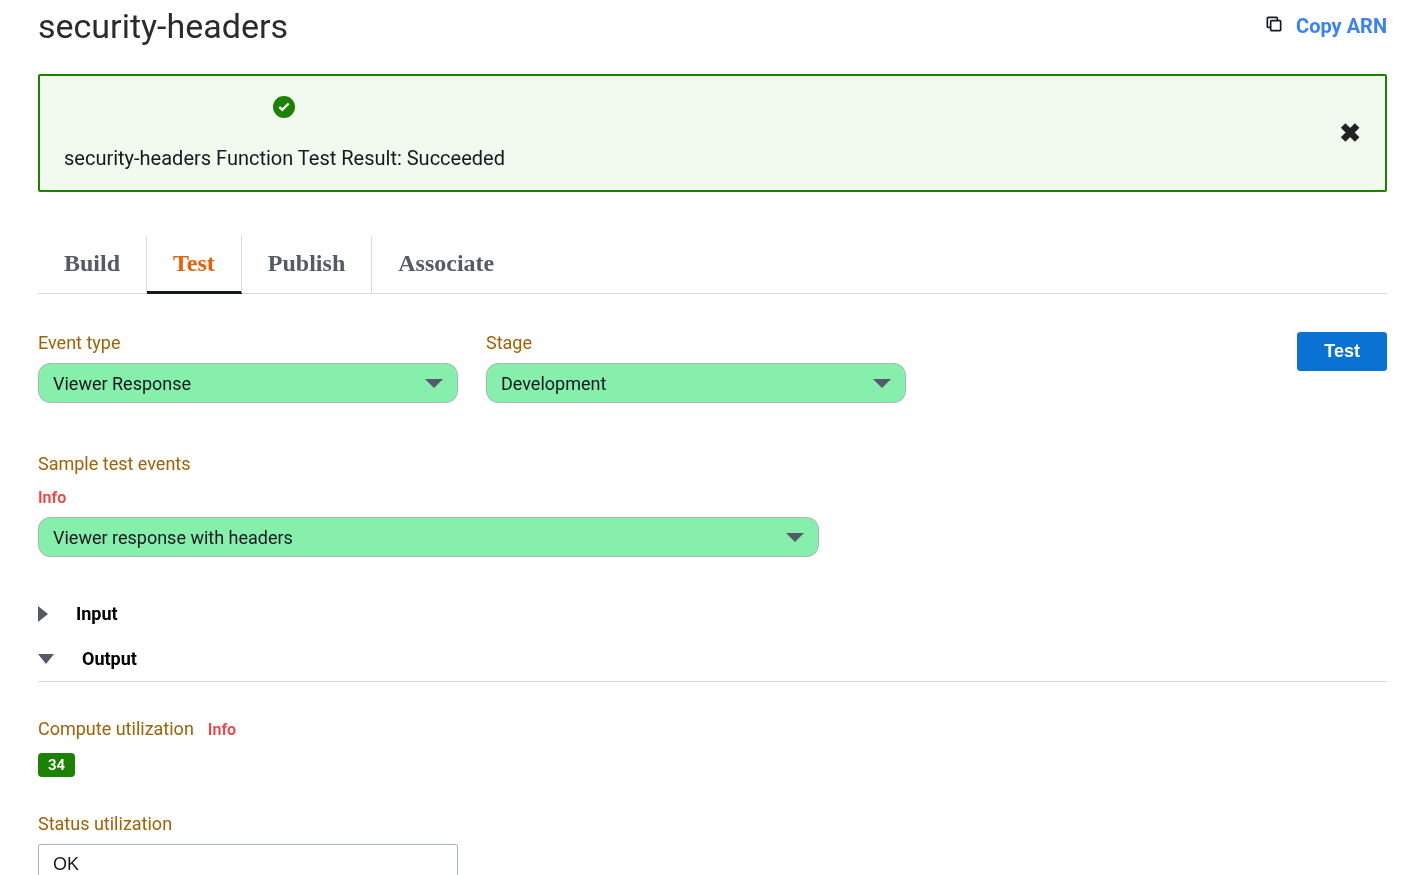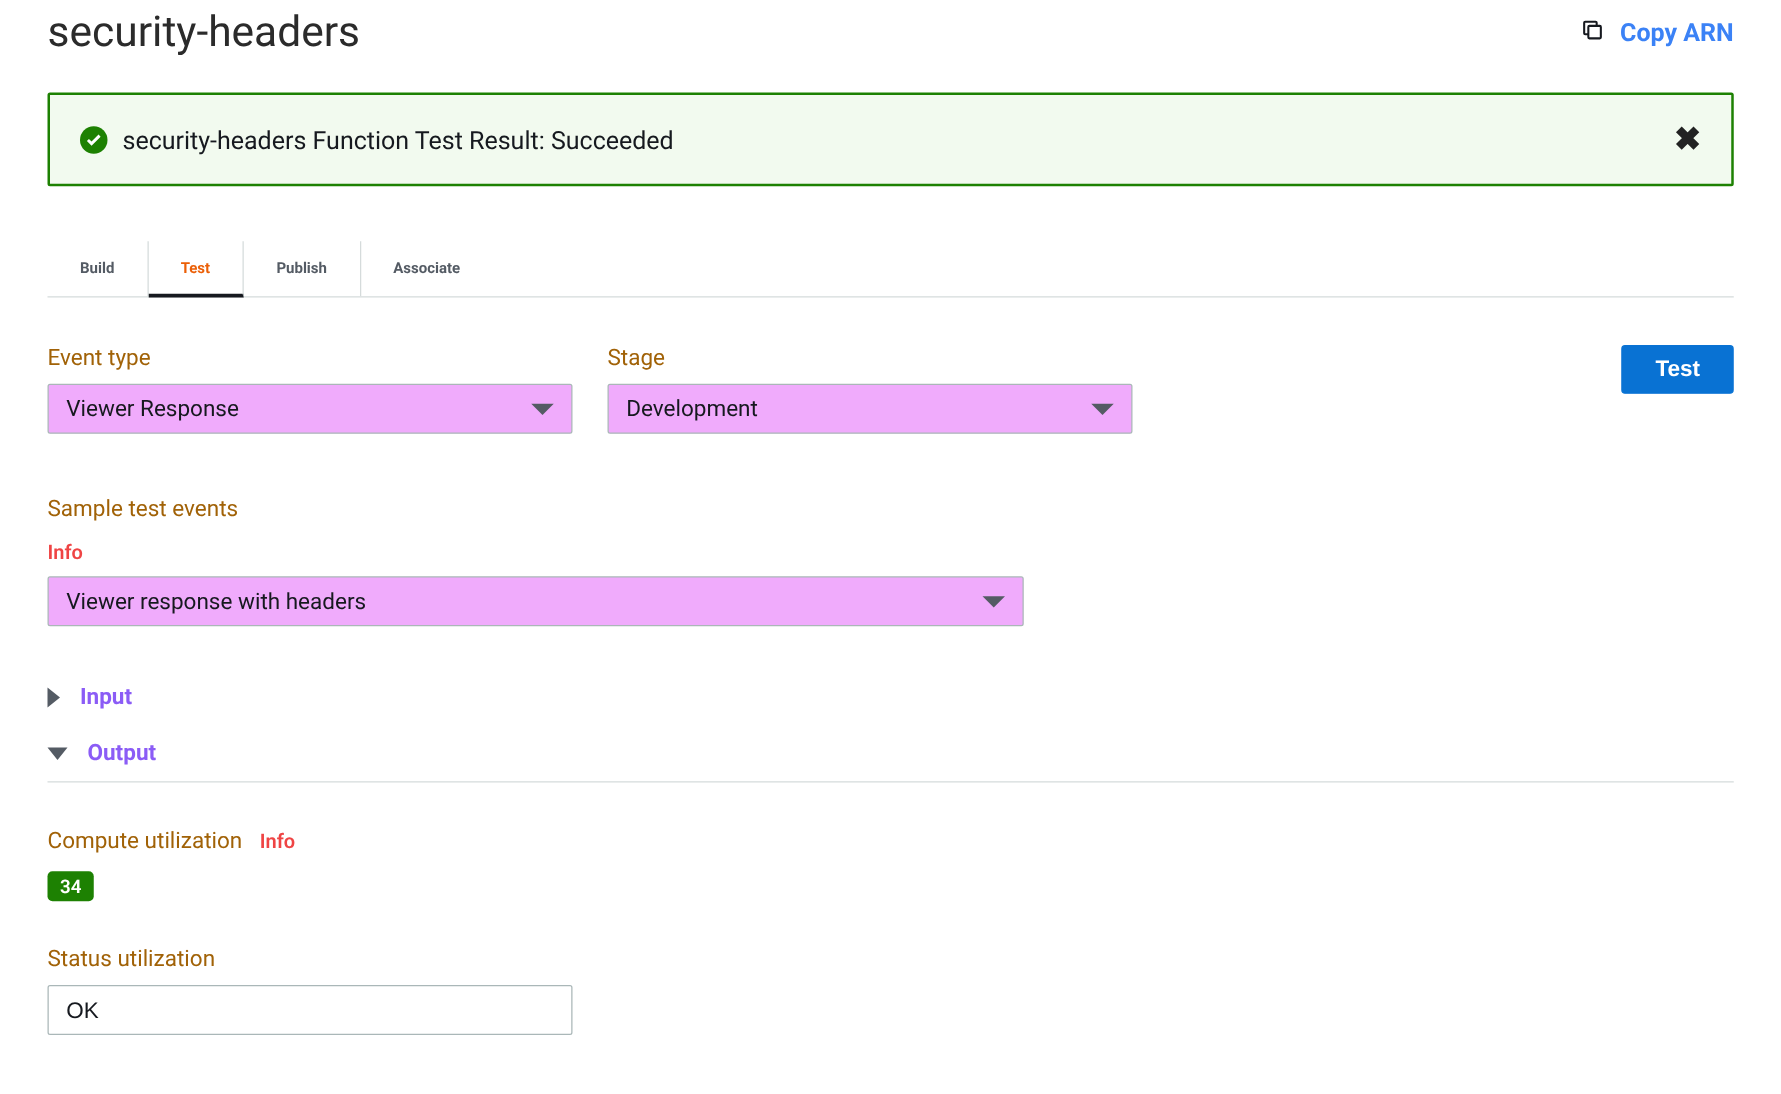--- a/index.html
+++ b/index.html
@@ -35,40 +35,41 @@
   .alert {
     border: 2px solid #1d8102;
     background: #f2faef;
     border-radius: 2px;
     padding: 20px 24px;
     display: flex;
     align-items: center;
     justify-content: space-between;
     margin-bottom: 44px;
   }
-  .alert-left { display: flex; align-items: center; gap: 12px; }
+  .alert-left { display: flex; align-items: center; gap: 28px; flex-direction: column; }
   .check-circle {
     width: 22px; height: 22px; border-radius: 50%;
     background: #1d8102; display: flex; align-items: center; justify-content: center;
   }
   .check-circle svg { width: 14px; height: 14px; }
   .alert-text { font-size: 20px; color: #16191f; }
   .alert-close { font-size: 26px; font-weight: 900; color: #222; cursor: pointer; }
   .tabs {
     display: flex;
     border-bottom: 1px solid #d5dbdb;
     margin-bottom: 38px;
   }
   .tab {
     padding: 14px 26px;
-    font-size: 12px;
+    font-size: 24px;
     font-weight: 700;
     color: #545b64;
     border-right: 1px solid #d5dbdb;
     cursor: pointer;
+    font-family: Liberation Serif, serif;
   }
   .tab:last-child { border-right: none; }
   .tab.active {
     color: #eb5f07;
     border-bottom: 3px solid #16191f;
     margin-bottom: -1px;
   }
   .form-area { position: relative; }
   .test-button {
     position: absolute;
@@ -99,44 +100,44 @@
   .form-label-row { display: flex; align-items: baseline; gap: 14px; margin-bottom: 10px; flex-direction: column; }
   .info-link { color: #ef4444; font-size: 16px; font-weight: 600; cursor: pointer; text-align: right; }
   .select-wrap {
     position: relative;
     width: 420px;
   }
   .select-wrap.wide { width: 781px; }
   .select-box {
     width: 100%;
     border: 1px solid #aab7b8;
-    border-radius: 2px;
+    border-radius: 12px;
     padding: 8px 14px;
     font-size: 18px;
     color: #16191f;
-    background: #f0abfc;
+    background: #86efac;
     display: flex;
     justify-content: space-between;
     align-items: center;
     cursor: pointer;
     height: 40px;
   }
   .caret-down {
     width: 0; height: 0;
     border-left: 9px solid transparent;
     border-right: 9px solid transparent;
     border-top: 9px solid #545b64;
   }
   .section-toggle {
     display: flex;
     align-items: center;
-    gap: 16px;
-    font-size: 18px;
-    font-weight: 700;
-    color: #8b5cf6;
+    gap: 28px;
+    font-size: 18px;
+    font-weight: 700;
+    color: #000000;
     cursor: pointer;
     margin-bottom: 18px;
   }
   .tri-right {
     width: 0; height: 0;
     border-top: 8px solid transparent;
     border-bottom: 8px solid transparent;
     border-left: 10px solid #545b64;
   }
   .tri-down {

